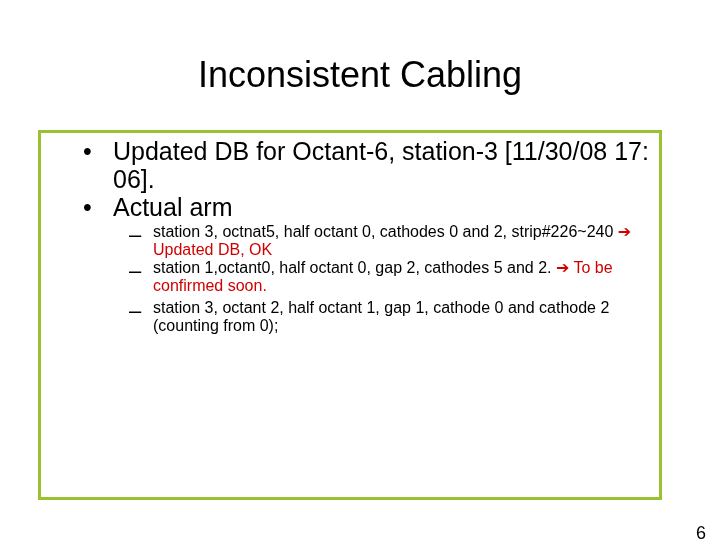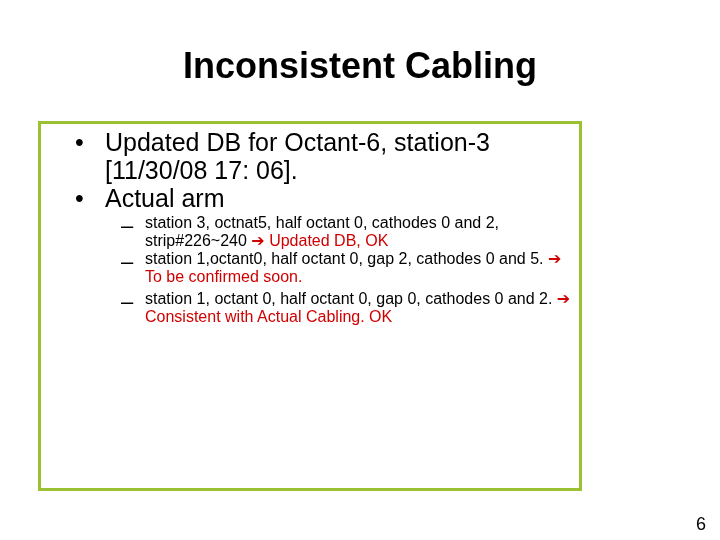--- a/index.html
+++ b/index.html
@@ -14,34 +14,34 @@
   }
   .slide {
     width: 720px;
     height: 540px;
     position: relative;
     box-sizing: border-box;
   }
   .title {
     text-align: center;
     font-size: 36px;
-    font-weight: bold;
-    margin: 3px;
+    font-weight: normal;
+    margin: 12px;
     padding-top: 42px;
     padding-bottom: 8px;
   }
   .content-box {
     position: absolute;
     left: 38px;
     top: 118px;
-    width: 544px;
+    width: 624px;
     height: 370px;
     border: 3px solid #99c132;
     box-sizing: border-box;
-    padding: 4px 2px 0 10px;
+    padding: 4px 2px 0 18px;
   }
   ul.top {
     list-style: none;
     margin: 0;
     padding: 0;
   }
   ul.top > li {
     font-size: 25px;
     line-height: 1.12;
     padding-left: 54px;
@@ -97,26 +97,24 @@
       <li>Updated DB for Octant-6, station-3 [11/30/08 17: 06].</li>
 
       <li>Actual arm</li>
     </ul>
 
     <ul class="sub">
       <li>
         <span>station 3, octnat5, half octant 0, cathodes 0 and 2, strip#226~240 </span><span class="red">➔</span><span class="red"> Updated DB, OK</span>
       </li>
       <li>
-        <span>station 1,octant0, half octant 0, gap 2, cathodes 0 and 5. </span><span class="red">➔</span><span class="red"> To be confirmed soon.</span>
+        <span>station 1,octant0, half octant 0, gap 2, cathodes 5 and 2. </span><span class="red">➔</span><span class="red"> To be confirmed soon.</span>
       </li>
     </ul>
 
 
     <ul class="sub">
-      <li>
-        <span>station 1, octant 0, half octant 0, gap 0, cathodes 0 and 2. </span><span class="red">➔</span><span class="red"> Consistent with Actual Cabling. OK</span>
-      </li>
+      <li>station 3, octant 2, half octant 1, gap 1, cathode 0 and cathode 2 (counting from 0);</li>
     </ul>
   </div>
 
   <div class="page-num">6</div>
 </div>
 
 </body></html>

